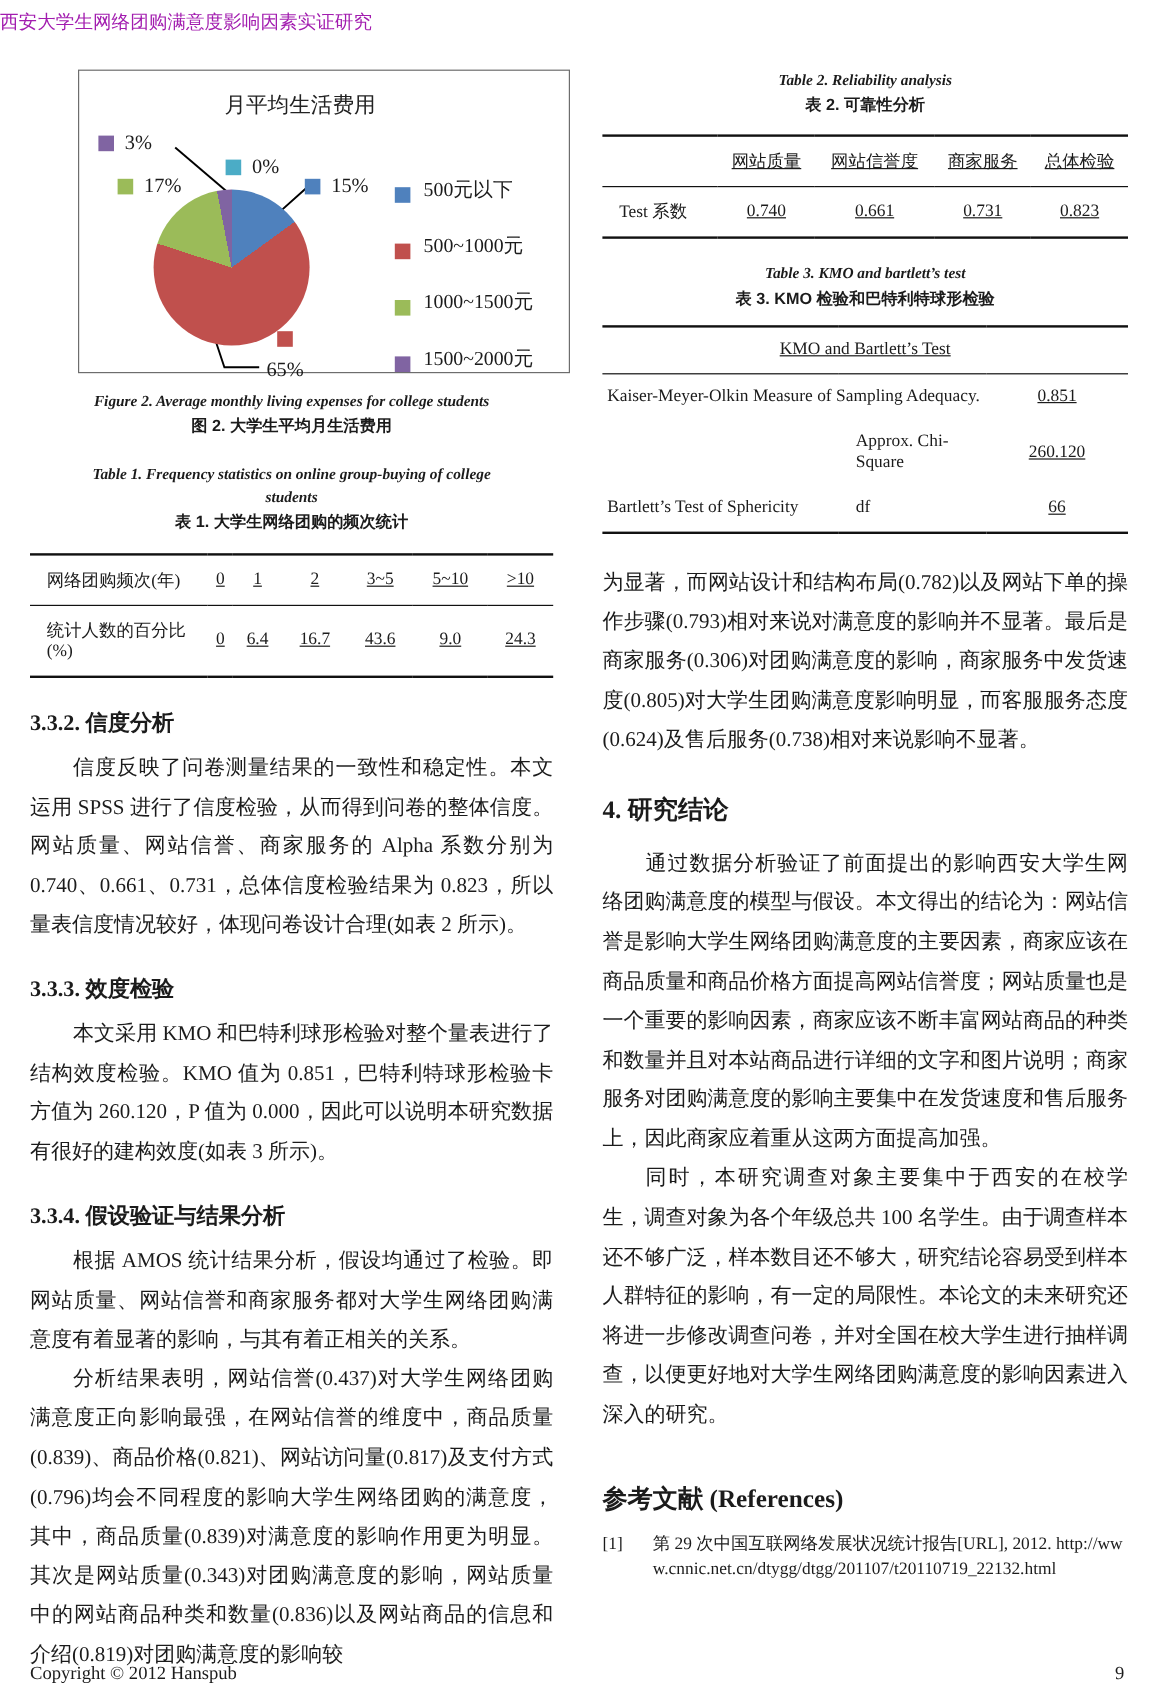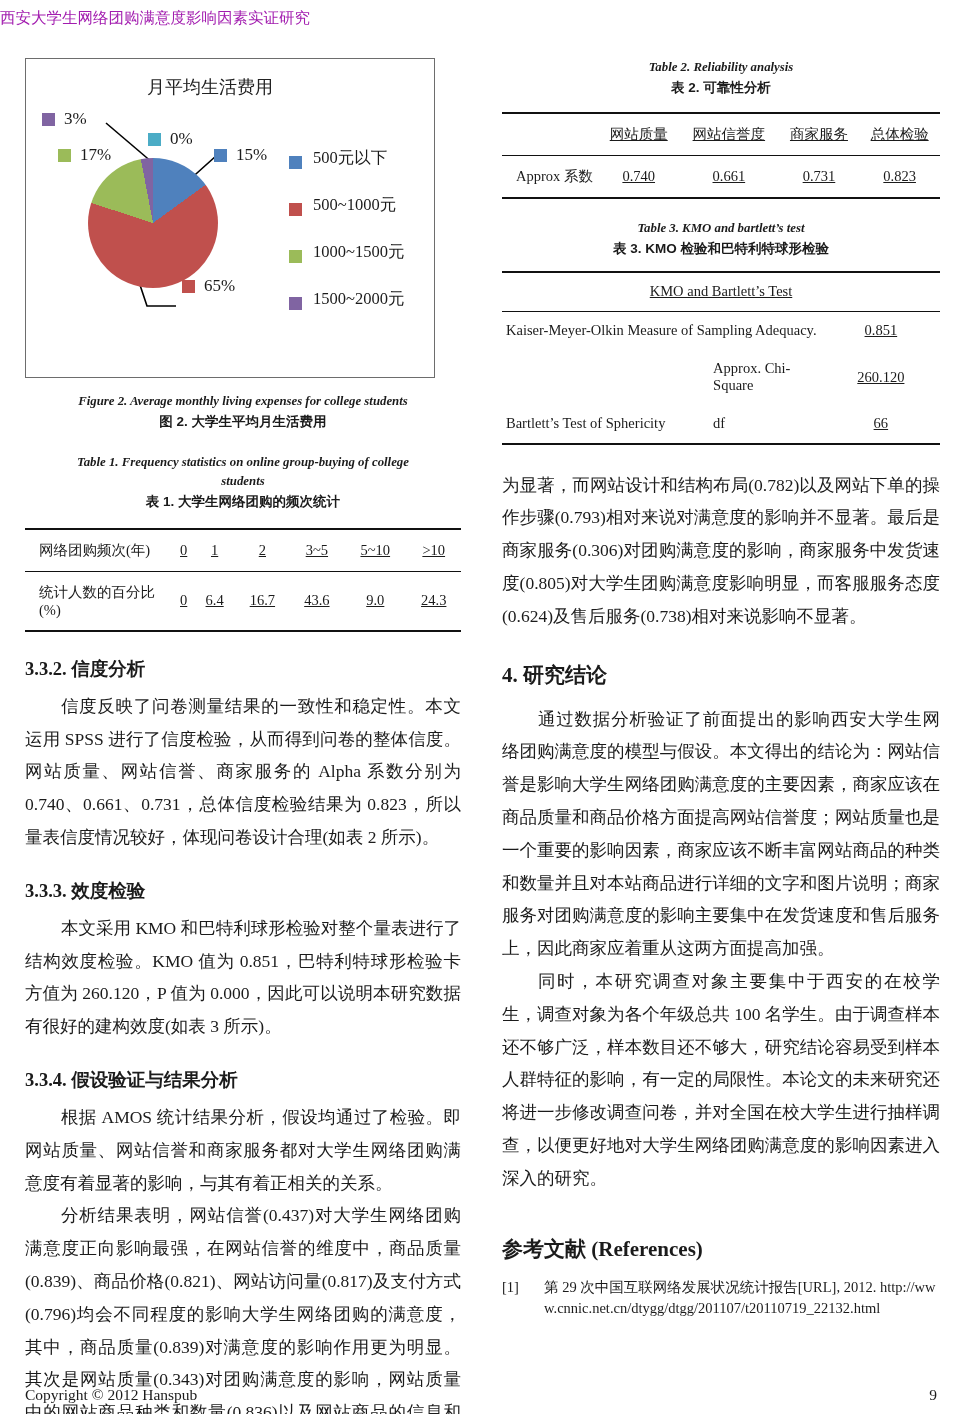--- a/index.html
+++ b/index.html
@@ -7,21 +7,21 @@
   body { position:relative; font-family:"Liberation Serif", serif; color:#1b1b1b; }
 
   .running-head { position:absolute; top:8px; left:0; width:964px; 
     font-size:15.5px; color:#a21caf; }
 
   .col { position:absolute; top:58px; }
   .col-left  { left:25px;  width:436px; }
   .col-right { left:502px; width:438px; }
 
   
-  .chartbox { position:relative; width:410px; height:320px; border:1.5px solid #6d6d6d; background:#fff; }
+  .chartbox { position:relative; width:410px; height:253px; border:1.5px solid #6d6d6d; background:#fff;margin-left:40px; }
   .chart-title { position:absolute; top:16px; left:0; width:368px; text-align:center;
     font-size:18px; color:#222; }
   .pie { position:absolute; left:62px; top:99px; width:130px; height:130px; border-radius:50%; }
   .pct { position:absolute; display:flex; align-items:center; gap:9px; font-size:17px; }
   .sq { width:13px; height:13px; display:inline-block; }
   .legend { position:absolute; left:263px; top:88px; display:flex; flex-direction:column; gap:25px; }
   .legend-item { display:flex; align-items:flex-end; gap:11px; font-size:16.5px; }
   .leader { position:absolute; left:0; top:0; }
 
   .cap-en { margin-top:14px; text-align:center; font-weight:bold; font-size:12.8px; line-height:1.5;font-style:italic; }
@@ -83,21 +83,21 @@
       <span>0%</span>
     </div>
     <div class="pct" style="left:32px; top:86px;">
       <span class="sq" style="background: rgb(155, 187, 89);"></span>
       <span>17%</span>
     </div>
     <div class="pct" style="left:188px; top:86px;">
       <span class="sq" style="background: rgb(79, 129, 189);"></span>
       <span>15%</span>
     </div>
-    <div class="pct" style="left:156px; top:217px;">
+    <div class="pct" style="left:156px; top:217px;flex-direction:column;">
       <span class="sq" style="background: rgb(192, 80, 77);"></span>
       <span>65%</span>
     </div>
 
     <div class="legend">
       <div class="legend-item">
         <span class="sq" style="background: rgb(79, 129, 189);"></span>
         <span>500元以下</span>
       </div>
       <div class="legend-item">
@@ -164,21 +164,21 @@
   <table class="sci t-top t-bot" id="table2">
     <tbody>
         <tr class="t-mid">
       <th class="cell-l" style="width:22%;"></th>
       <th class="cell-c">网站质量</th>
       <th class="cell-c">网站信誉度</th>
       <th class="cell-c">商家服务</th>
       <th class="cell-c">总体检验</th>
     </tr>
     <tr>
-      <td class="cell-l">Approx 系数</td>
+      <td class="cell-l">Test 系数</td>
       <td class="cell-c">0.740</td>
       <td class="cell-c">0.661</td>
       <td class="cell-c">0.731</td>
       <td class="cell-c">0.823</td>
     </tr>
   </tbody>
     </table>
 
   <div class="cap-en cap-gap">Table 3. KMO and bartlett’s test</div>
   <div class="cap-zh">表 3. KMO 检验和巴特利特球形检验</div>

